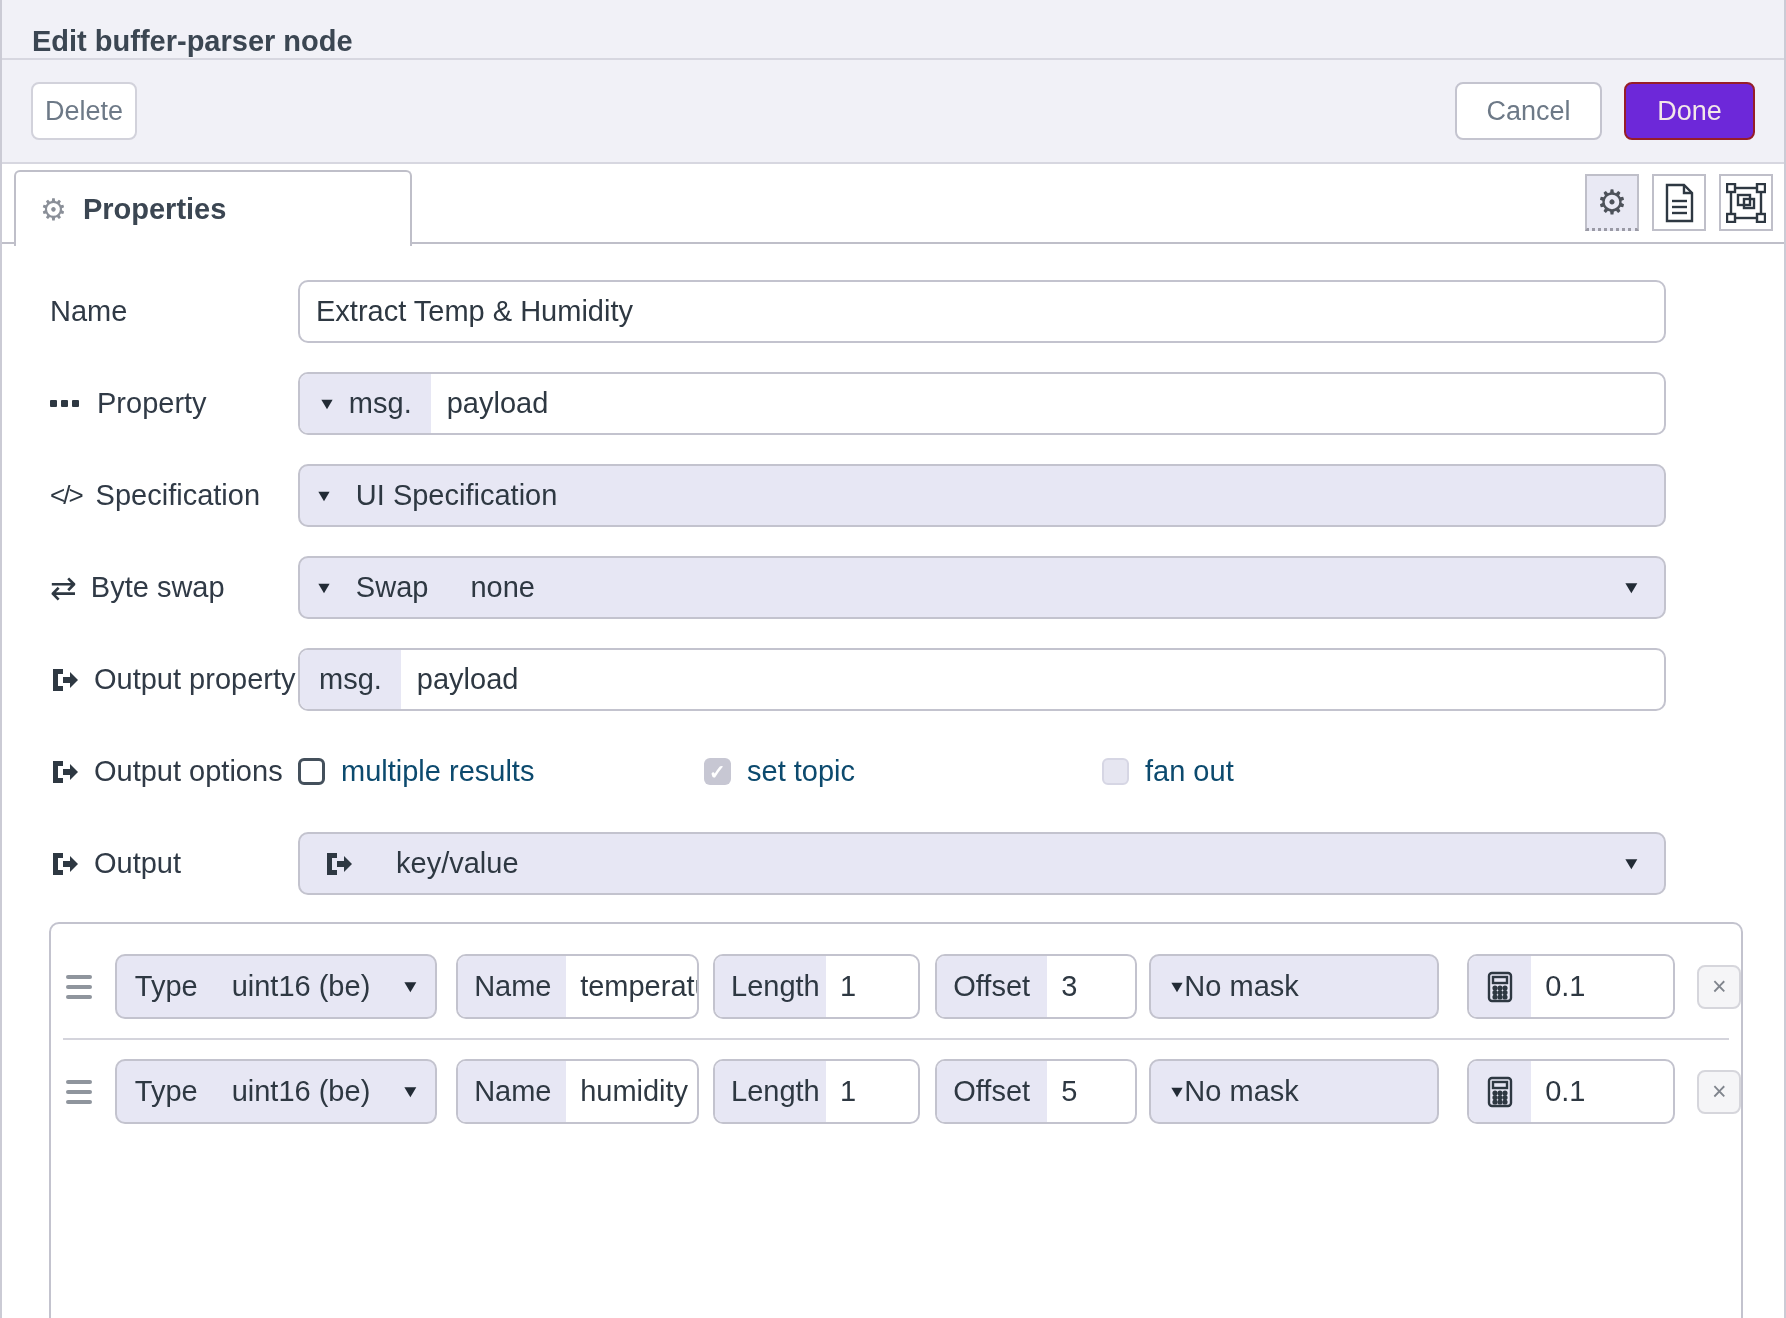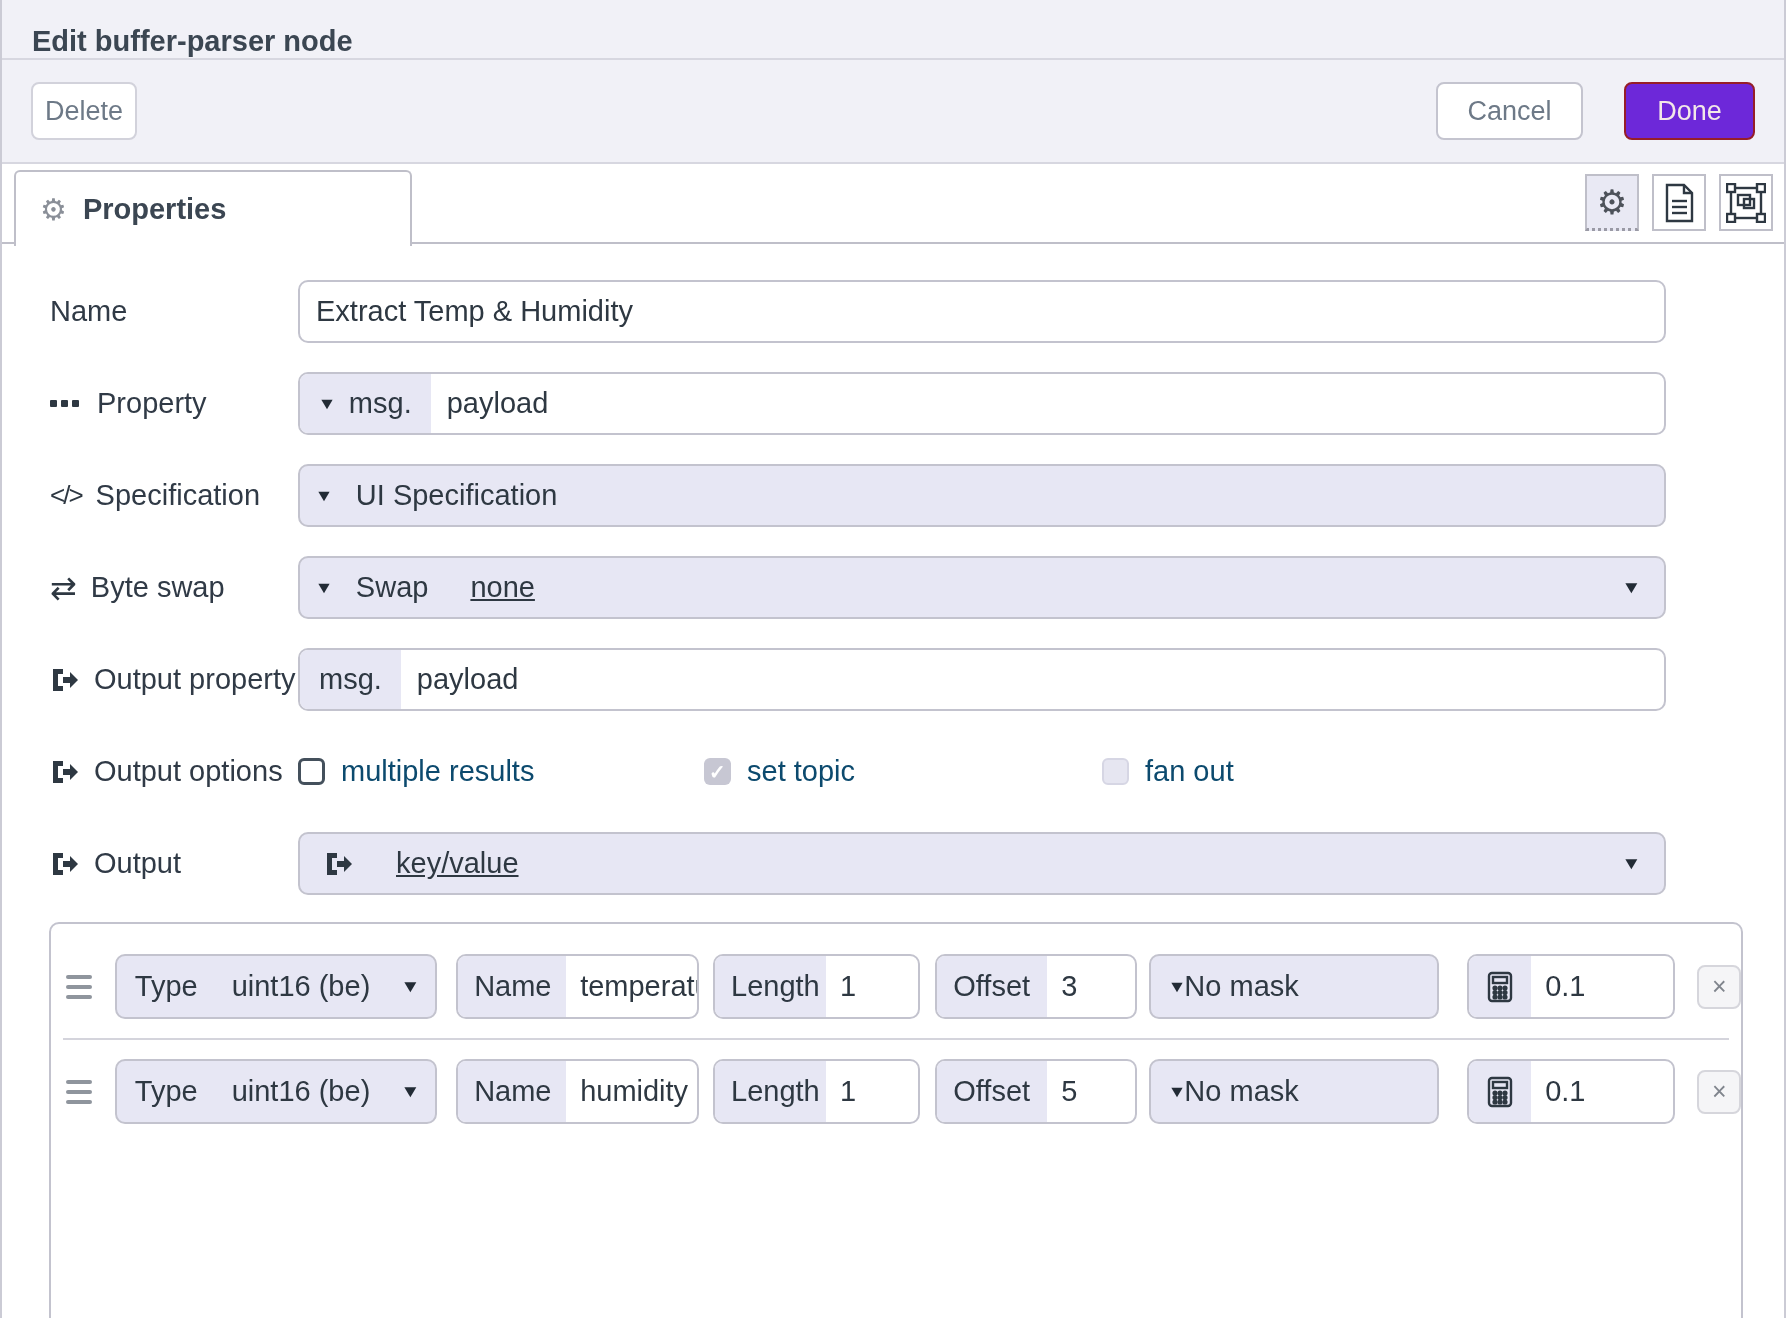--- a/index.html
+++ b/index.html
@@ -23,21 +23,21 @@
   .btnrow {
     height:104px; background:#f1f1f7; border-bottom:2px solid #d7d7e0;
     display:flex; align-items:center; padding:0 29px;
   }
   .btn {
     height:58px; border-radius:8px; font-size:27px;
     display:flex; align-items:center; justify-content:center; cursor:pointer;
   }
   .btn.delete { width:106px; background:#fff; border:2px solid #d2d2db; color:#6d7987; }
   .btnrow .spacer { flex:1; }
-  .btn.cancel { width:147px; background:#fff; border:2px solid #c4c4cf; color:#6d7987; margin-right:41px; }
+  .btn.cancel { width:147px; background:#fff; border:2px solid #c4c4cf; color:#6d7987; margin-right:22px; }
   .btn.done   { width:131px; background:#6d28d9; border:2px solid #961e28; color:#f3e8e8; }
 
   
   .tabrow { height:80px; background:#fff; border-bottom:2px solid #bfbfc9; position:relative; }
   .tab {
     position:absolute; left:12px; top:6px; width:398px; height:76px; z-index:2;
     background:#fff; border:2px solid #bfbfc9; border-bottom:none;
     border-radius:6px 6px 0 0;
     display:flex; align-items:center; gap:16px; padding-left:24px;
     font-size:29px; font-weight:bold; color:#3b4652; cursor:pointer;
@@ -70,21 +70,21 @@
     height:63px; border:2px solid #c3c3ce; border-radius:10px; background:#fff;
     display:flex; align-items:stretch; overflow:hidden;
     font-size:29px; color:#2e3842; position:relative; cursor:text;
   }
   .combo.full { background:#e7e7f4; cursor:pointer; }
   .pre { background:#e7e7f4; display:flex; align-items:center; gap:14px; padding:0 19px; flex-shrink:0; }
   .val { display:flex; align-items:center; padding-left:16px; flex:1; white-space:nowrap; }
   .val.inner { padding-left:14px; }
   .caret { font-size:16px; color:#222b35; transform:scaleX(1.2); display:inline-block; }
   .caret-r { position:absolute; right:24px; top:50%; transform:translateY(-50%) scaleX(1.2); font-size:17px; color:#222b35; }
-  .gap-lg { margin-left:42px;text-decoration:underline; }
+  .gap-lg { margin-left:42px; }
   .gap-md { margin-left:24px; }
 
   
   .optrow { display:flex; align-items:center; margin-top:29px; height:63px; }
   .optgroup { display:flex; align-items:center; }
   .optgroup.g1 { width:406px; }
   .optgroup.g2 { width:398px; }
   .cb { width:27px; height:27px; border-radius:6px; margin-right:16px; flex-shrink:0; cursor:pointer; }
   .cb.plain { border:3px solid #44505c; background:#fff; }
   .cb.dis-checked {

